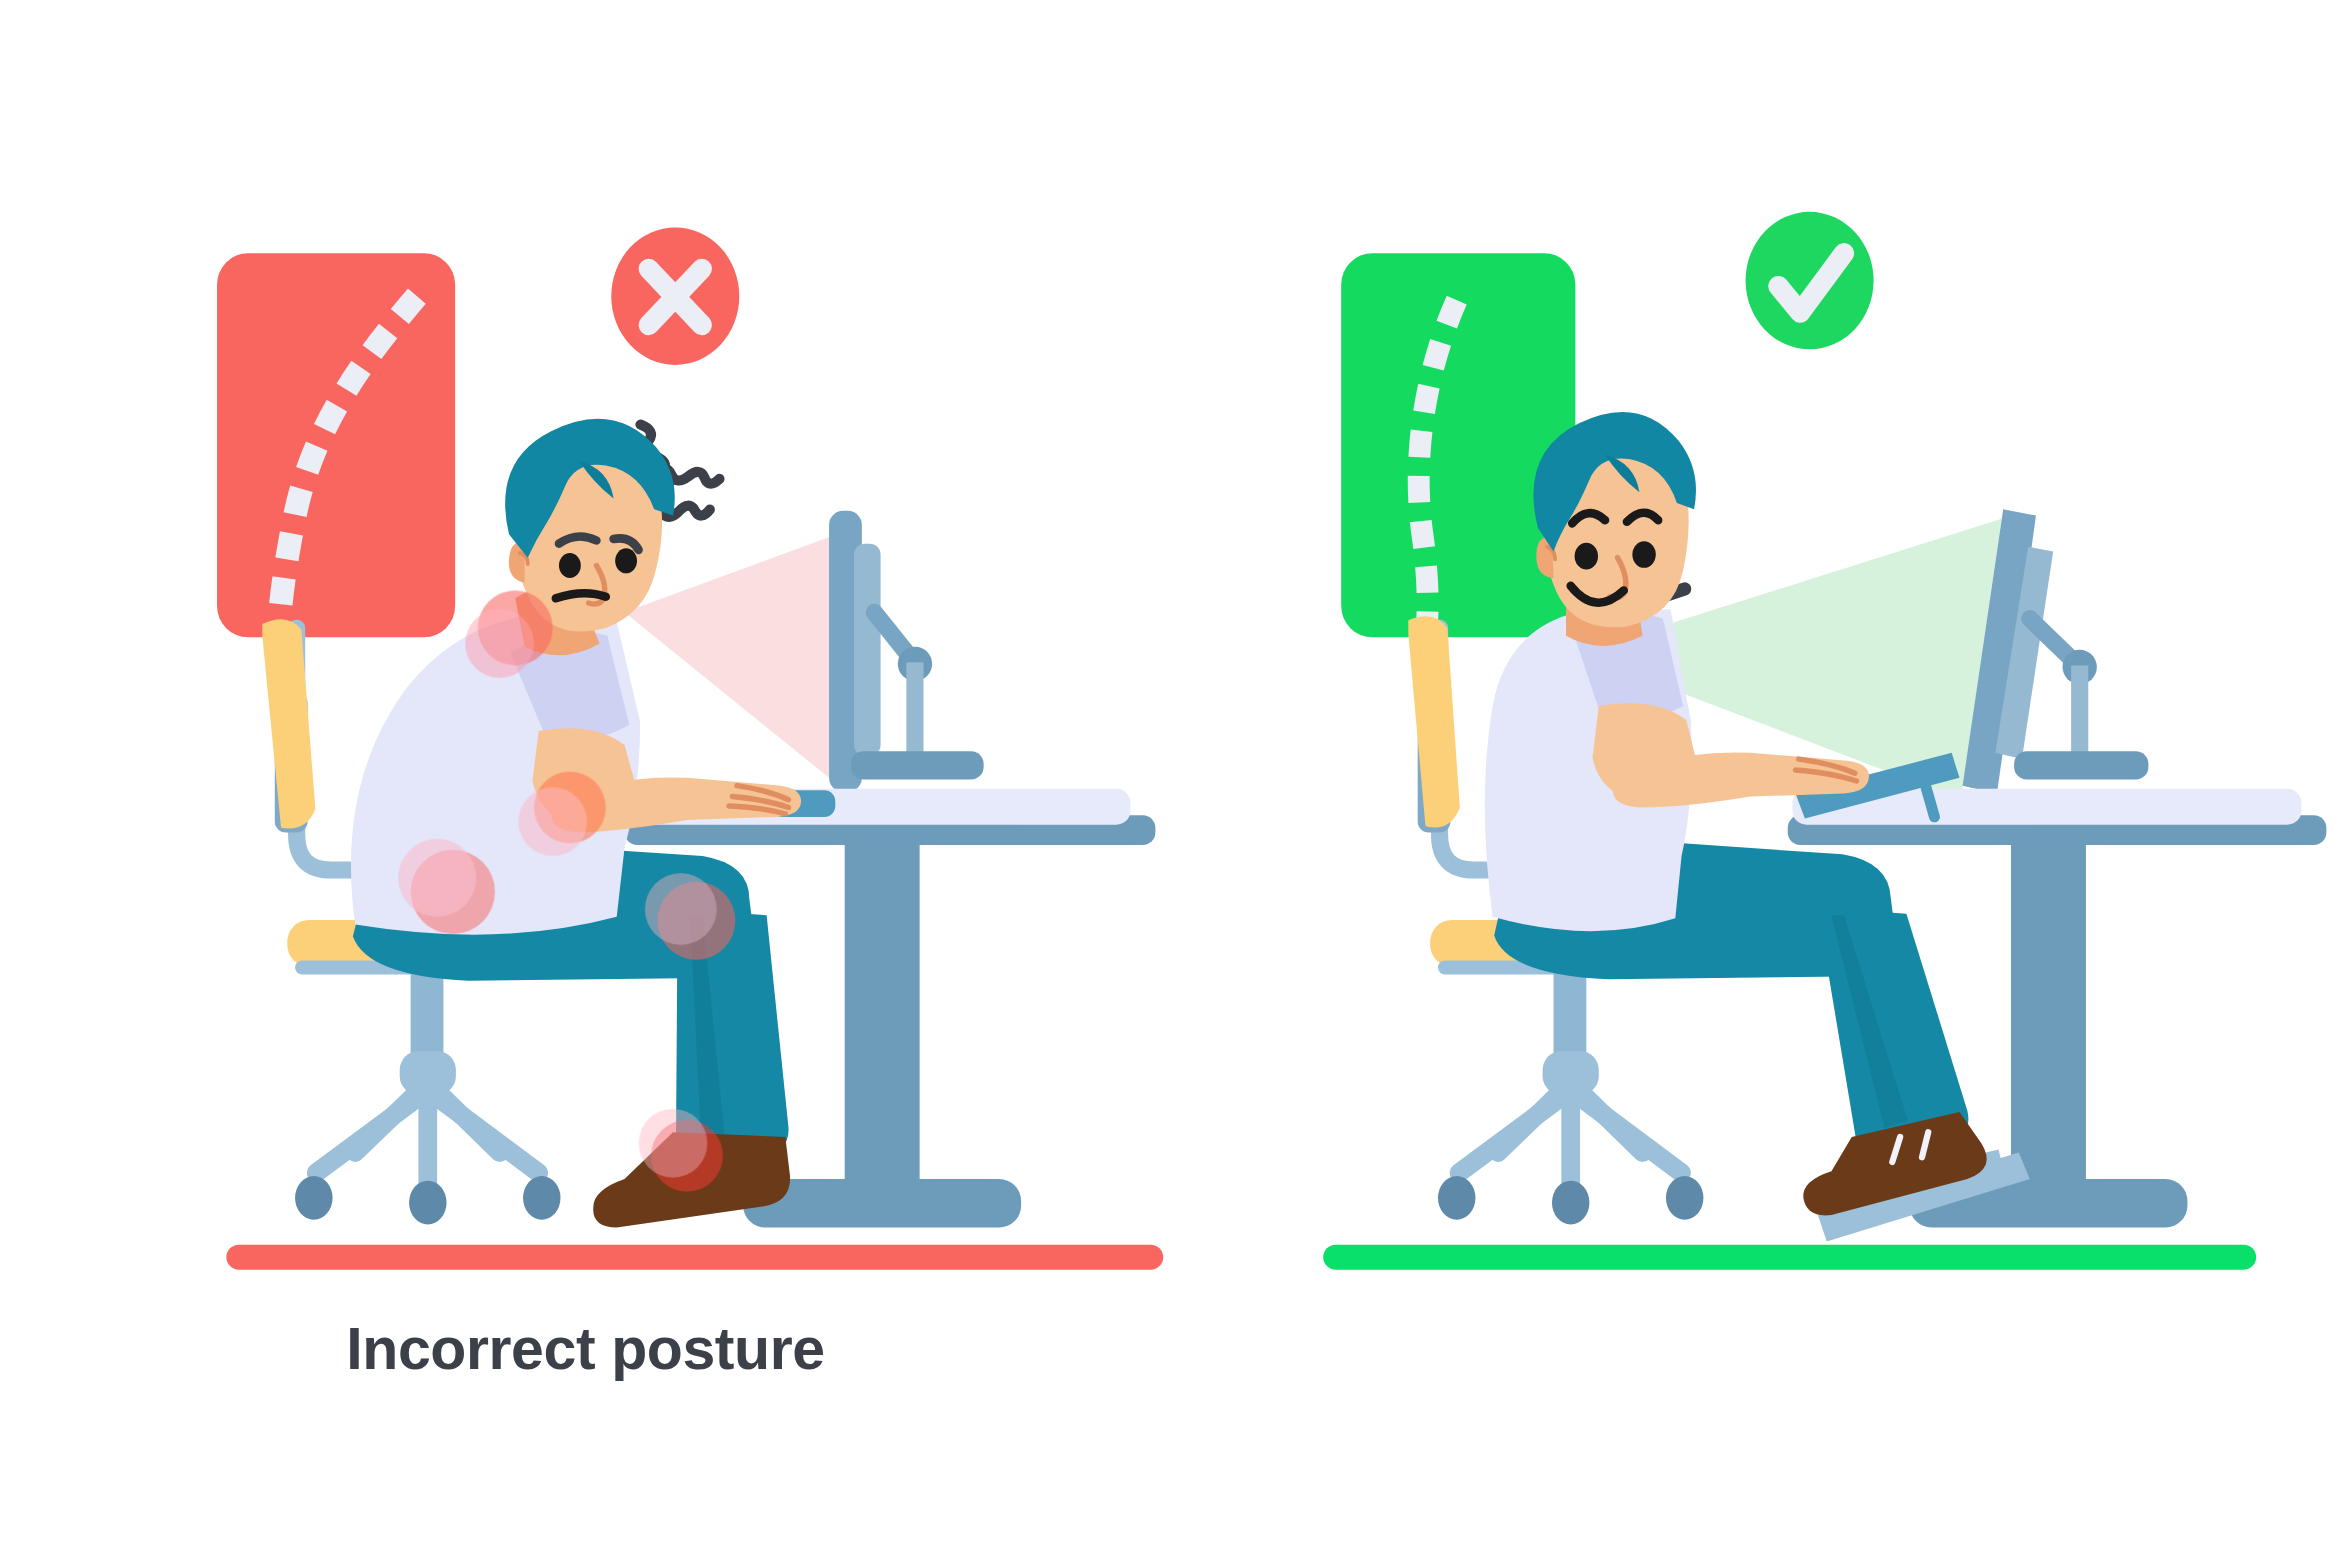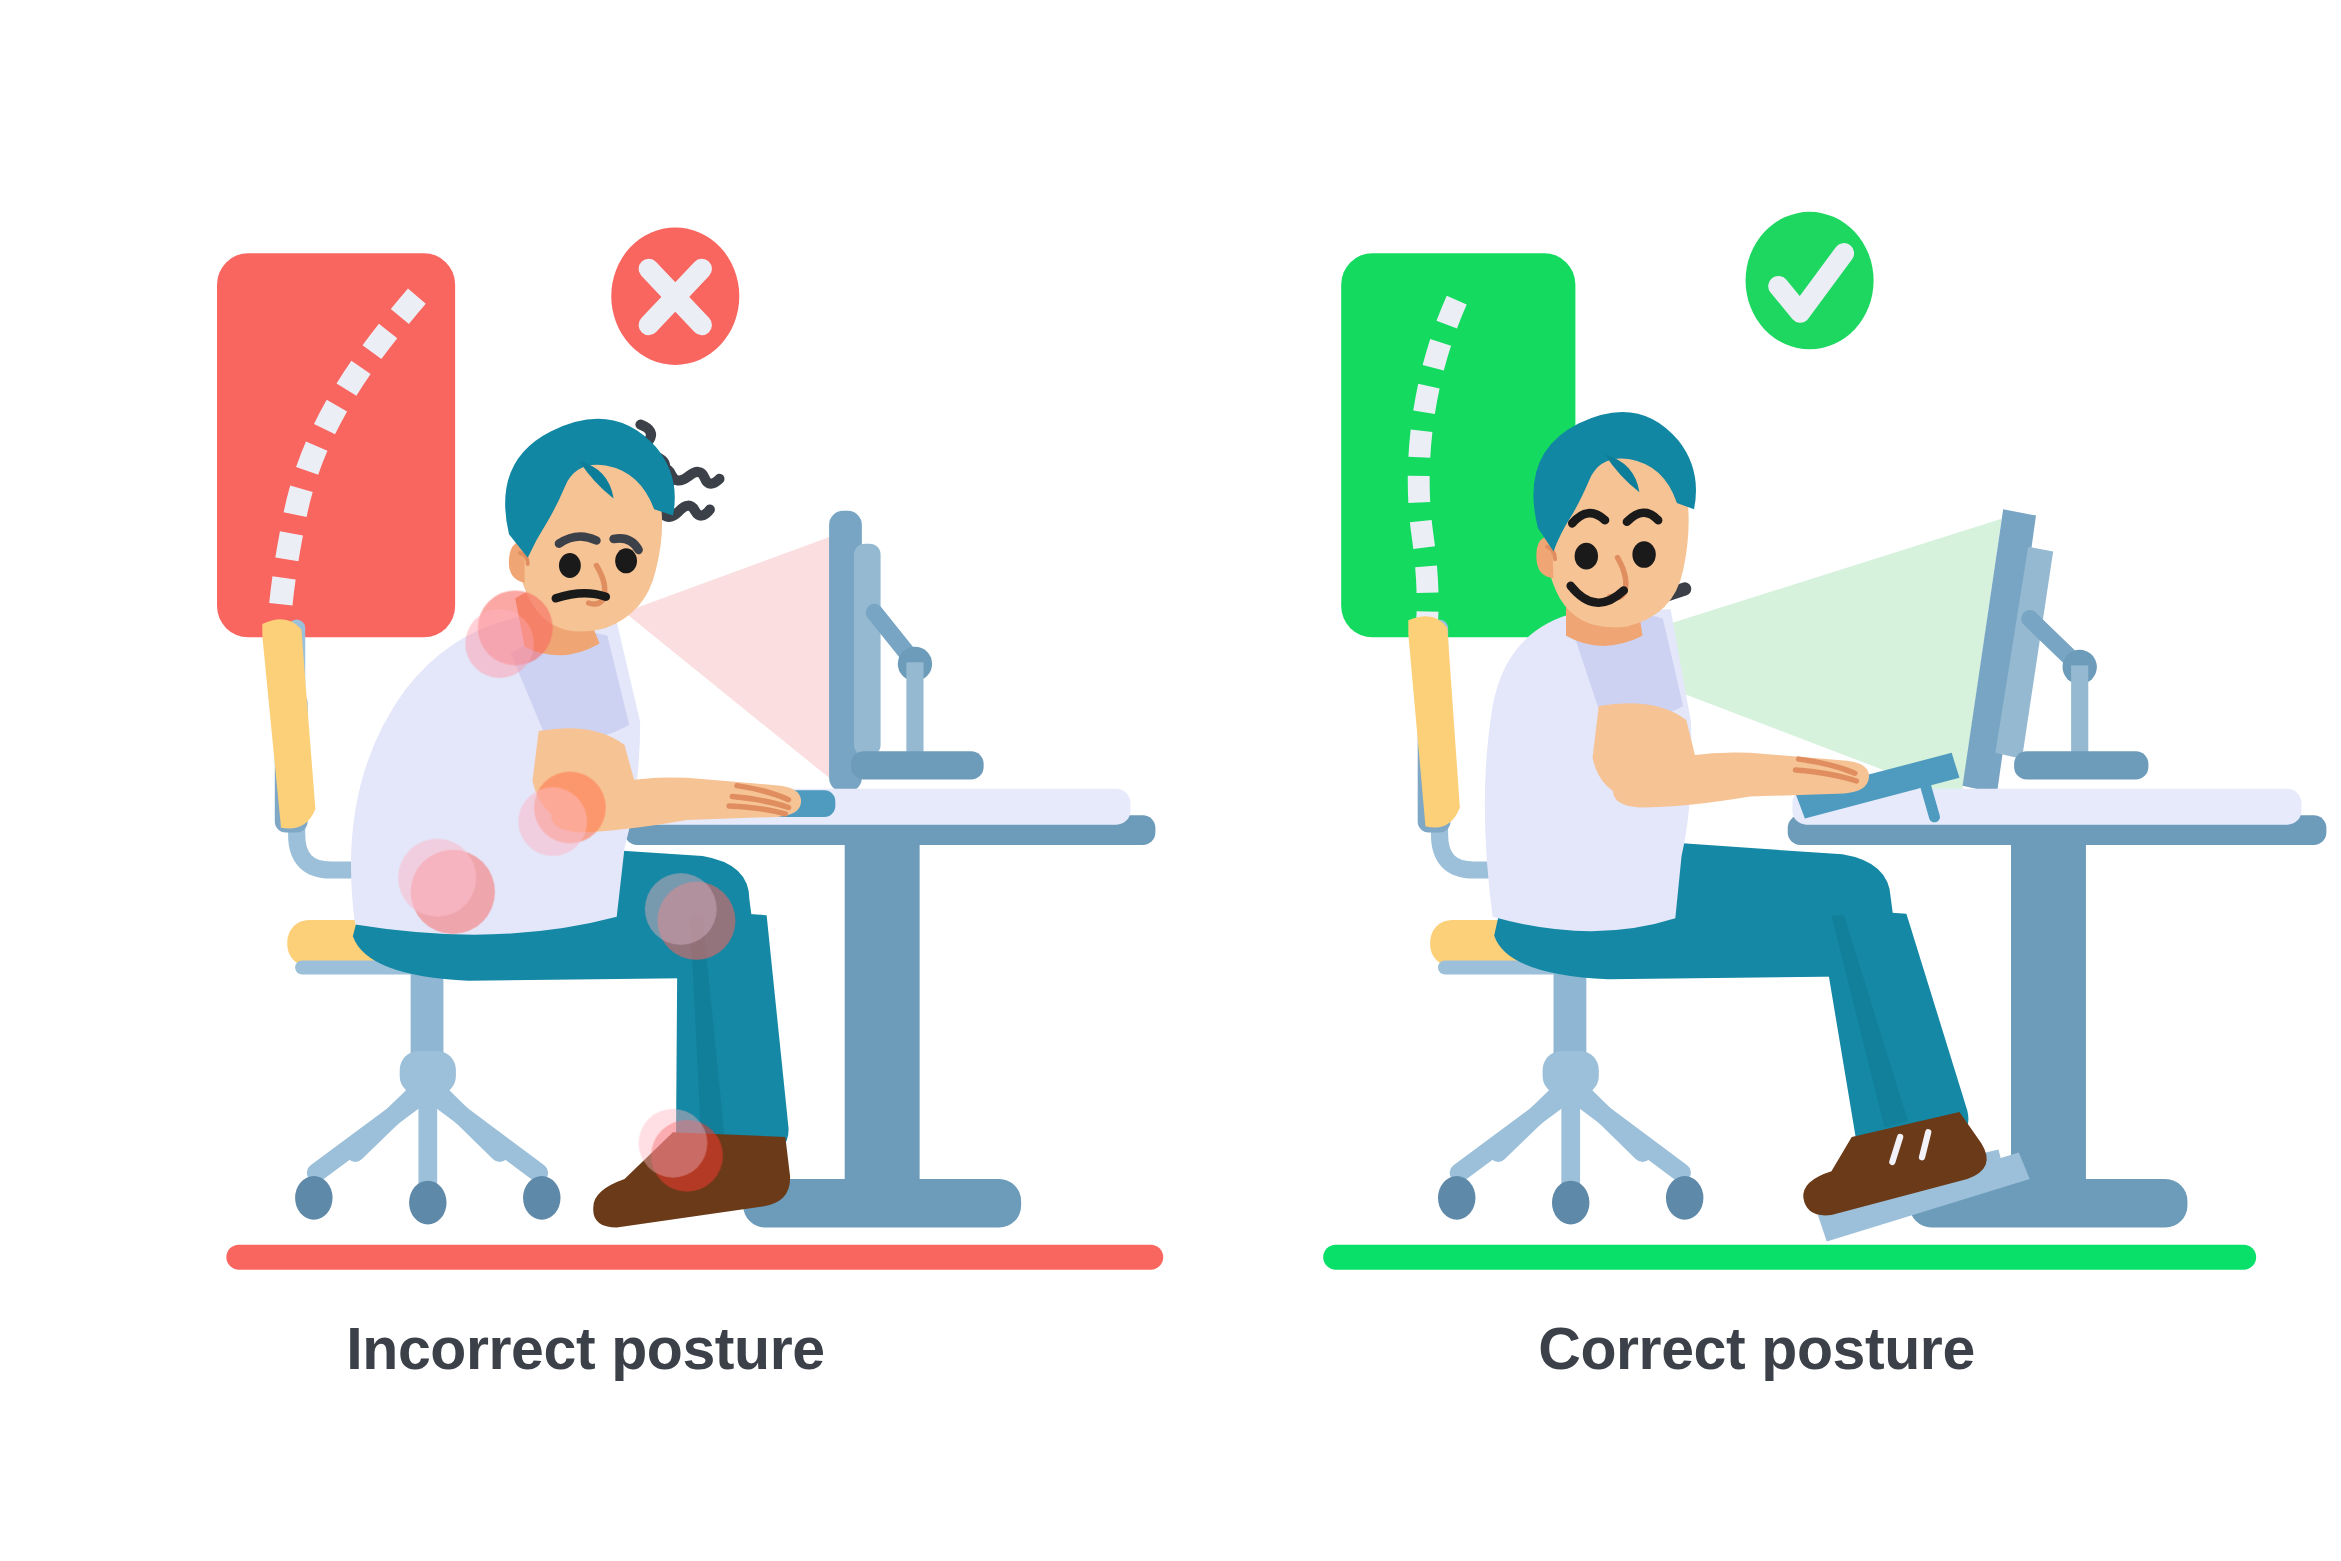--- a/index.html
+++ b/index.html
@@ -325,17 +325,16 @@
 
           <path d="M572 690 q16 28 8 46 q-6 8 -18 4" stroke="#e08e5f" stroke-width="7" fill="none" stroke-linecap="round"></path>
 
           <path d="M512 726 q32 40 68 6" stroke="#1a1a1a" stroke-width="11" fill="none" stroke-linecap="round"></path>
         </g>
       </g>
 
       <rect x="195" y="1570" width="1195" height="32" rx="16" fill="#08e06a"></rect>
     </svg>
 
-    <div class="caption">Correct posture</div>
   </div>
 
 </div>
 
 
 </body></html>

